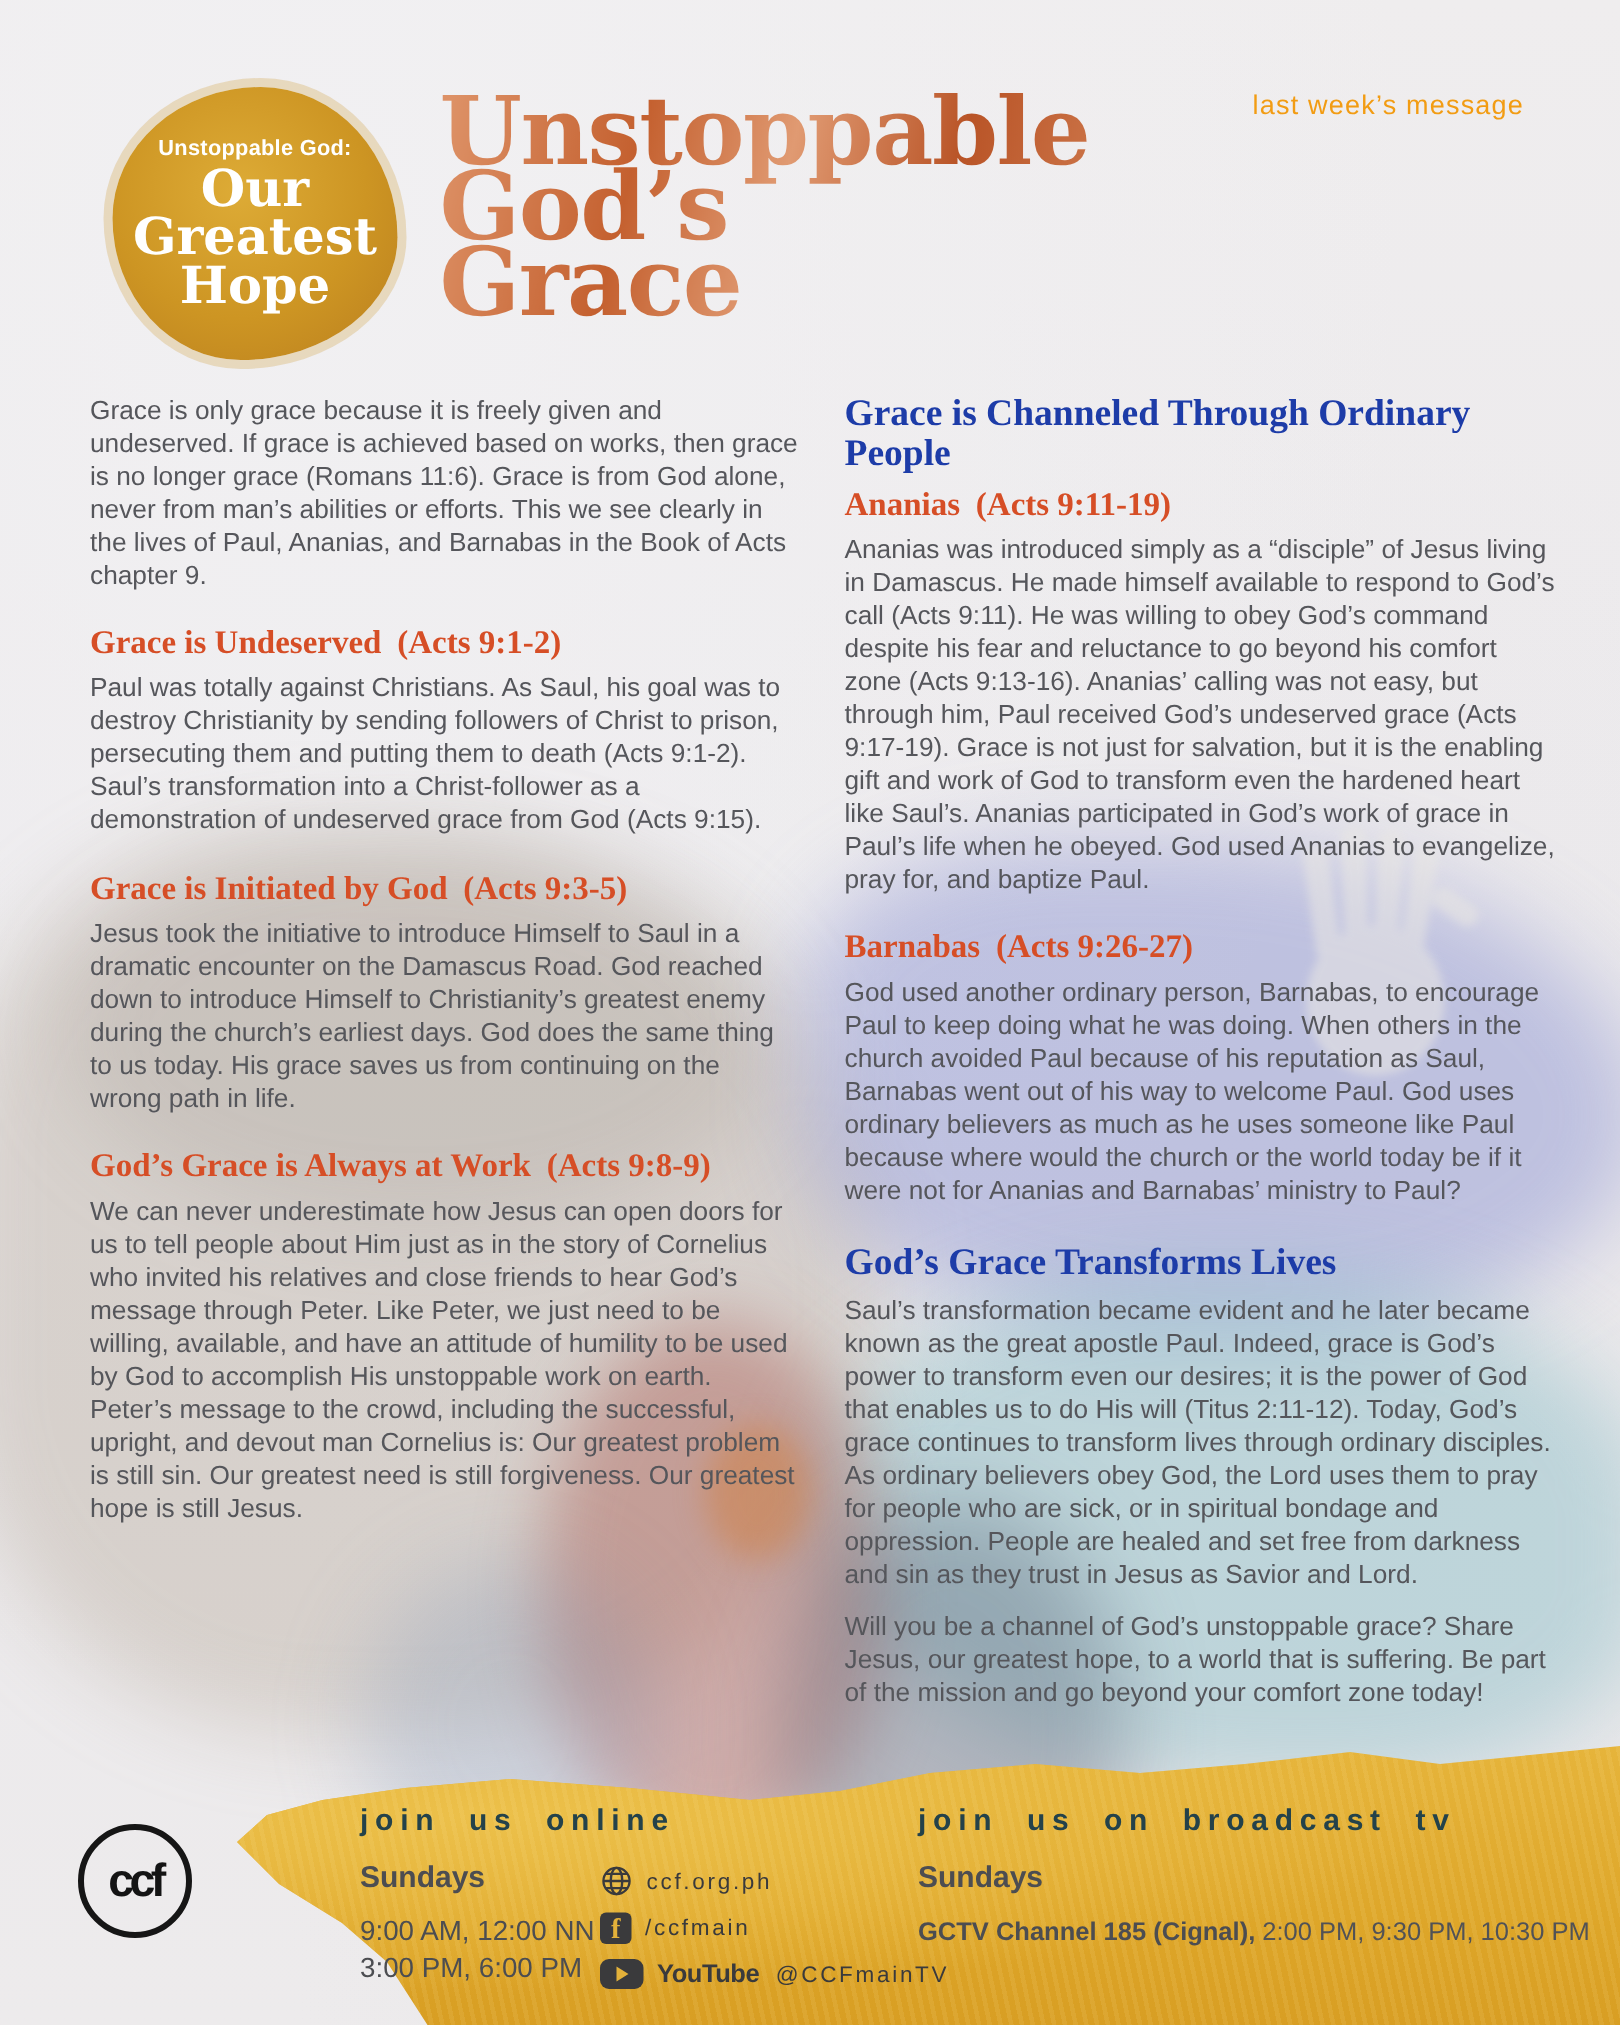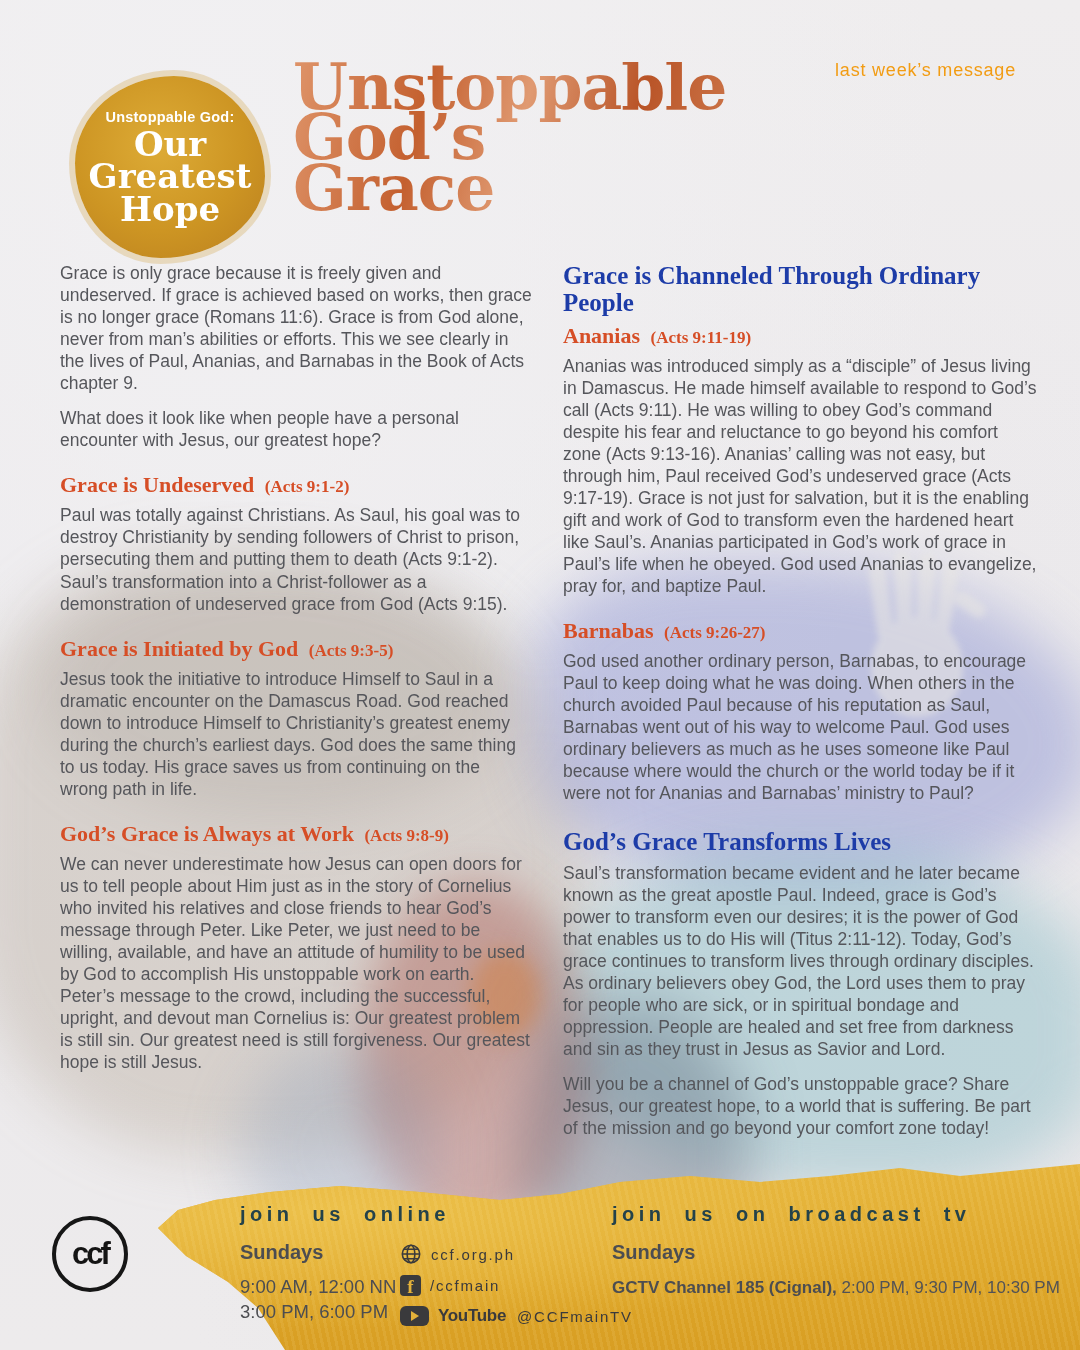--- a/index.html
+++ b/index.html
@@ -19,21 +19,21 @@
   .blob.rock   { left:40px;  top:560px;  width:480px; height:260px; background:rgba(150,142,132,.22); }
   .blob.violet { left:535px; top:560px;  width:560px; height:330px; background:rgba(118,128,205,.38); border-radius:35% 65% 50% 50%; }
   .blob.teal   { left:540px; top:850px;  width:560px; height:340px; background:rgba(128,186,196,.42); border-radius:50% 50% 40% 60%; }
   .blob.red    { left:360px; top:880px;  width:230px; height:360px; background:rgba(166,77,66,.38); filter:blur(22px); }
   .blob.navy   { left:520px; top:1000px; width:230px; height:310px; background:rgba(62,74,96,.32); }
   .blob.sky    { left:240px; top:1040px; width:200px; height:220px; background:rgba(128,152,182,.28); }
   .blob.orangespot { left:470px; top:950px; width:70px; height:90px; background:rgba(212,120,44,.40); filter:blur(10px); }
   .hand { position:absolute; left:845px; top:545px; filter:blur(3px); }
   
   .badge {
-    position:absolute; left:75px; top:76px; width:190px; height:182px; z-index:2;
+    position:absolute; left:75px; top:58px; width:190px; height:182px; z-index:2;
     background:radial-gradient(circle at 44% 38%, #ddab36 0%, #cd9523 55%, #c08620 85%);
     border-radius:52% 48% 55% 45% / 48% 55% 45% 52%;
     display:flex; flex-direction:column; align-items:center; justify-content:center;
     text-align:left; color:#ffffff; box-shadow:0 0 0 6px rgba(205,149,35,.25);
   }
   .badge .kicker { font-size:14.5px; font-weight:bold; letter-spacing:.2px; margin-bottom:3px; }
   .badge .bline { font-family:"DejaVu Serif", serif; font-weight:bold; font-size:34px; line-height:.95; }
   .title {
     position:absolute; left:293px; top:62px; z-index:2;
     font-family:"DejaVu Serif", serif; font-weight:bold; font-size:63px; line-height:.8;
@@ -43,21 +43,21 @@
   }
   .title span { display:block; }
   .tag { position:absolute; right:64px; top:60px; z-index:2; font-size:18px; font-weight:normal; color:#f29c13; letter-spacing:.8px; }
   
   .col { position:absolute; top:262px; z-index:2; }
   .col.left  { left:60px;  width:472px; }
   .col.right { left:563px; width:476px; }
   .body { font-size:17.5px; line-height:1.26; color:#55565b; margin-bottom:13px; }
   .sec { margin-top:21px; }
   .h-orange { font-family:"Liberation Serif", serif; font-weight:bold; color:#d64e26; font-size:22px; margin-bottom:6px; white-space:nowrap; }
-  .h-orange .ref { font-size:17px; padding-left:5px; }
+  .h-orange .ref { font-size:22px; padding-left:5px; }
   .h-blue { font-family:"Liberation Serif", serif; font-weight:bold; color:#1d3ca8; font-size:25px; line-height:1.08; margin-bottom:7px; }
   .subsec { margin-top:20px; }
   .mt24 { margin-top:24px; }
   
   .gold {
     position:absolute; left:0; top:1150px; width:1080px; height:200px; z-index:1;
     background:
       repeating-linear-gradient(78deg, rgba(255,235,170,.10) 0 3px, rgba(0,0,0,0) 3px 7px),
       radial-gradient(ellipse at 30% 30%, #ecc04a 0%, rgba(236,192,74,0) 60%),
       linear-gradient(180deg,#e7b63d 0%,#ddA528 70%,#d89e23 100%);
@@ -124,21 +124,20 @@
   <h1 class="title">
     <span>Unstoppable</span>
     <span>God’s</span>
     <span>Grace</span>
   </h1>
 
   <div class="tag">last week’s message</div>
 
   <section class="col left">
     <p class="body">Grace is only grace because it is freely given and undeserved. If grace is achieved based on works, then grace is no longer grace (Romans 11:6). Grace is from God alone, never from man’s abilities or efforts. This we see clearly in the lives of Paul, Ananias, and Barnabas in the Book of Acts chapter 9.</p>
-    <p class="body">What does it look like when people have a personal encounter with Jesus, our greatest hope?</p>
 
     <div class="sec">
       <h3 class="h-orange">
         <span>Grace is Undeserved</span>
         <span class="ref">(Acts 9:1-2)</span>
       </h3>
       <p class="body">Paul was totally against Christians. As Saul, his goal was to destroy Christianity by sending followers of Christ to prison, persecuting them and putting them to death (Acts 9:1-2). Saul’s transformation into a Christ-follower as a demonstration of undeserved grace from God (Acts 9:15).</p>
     </div>
 
     <div class="sec">

